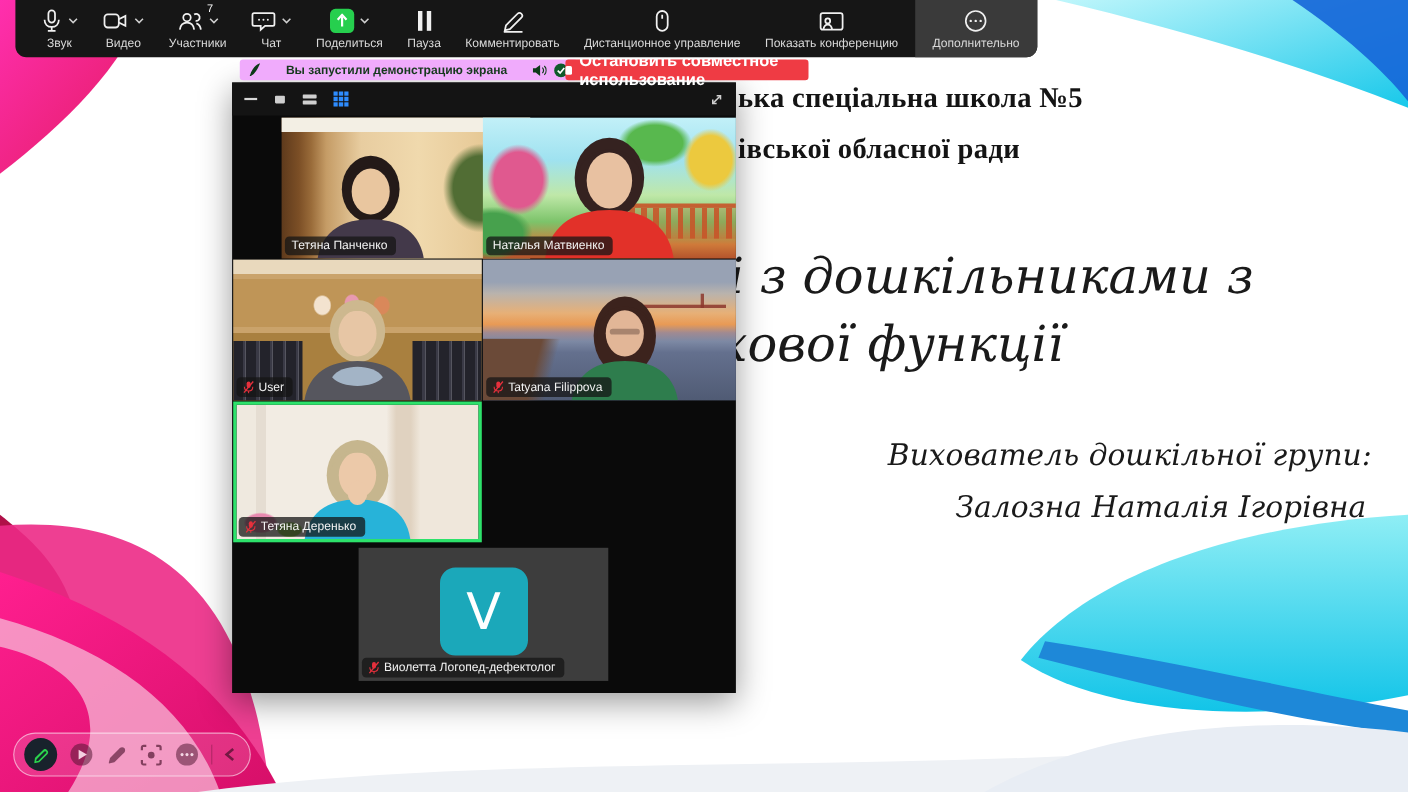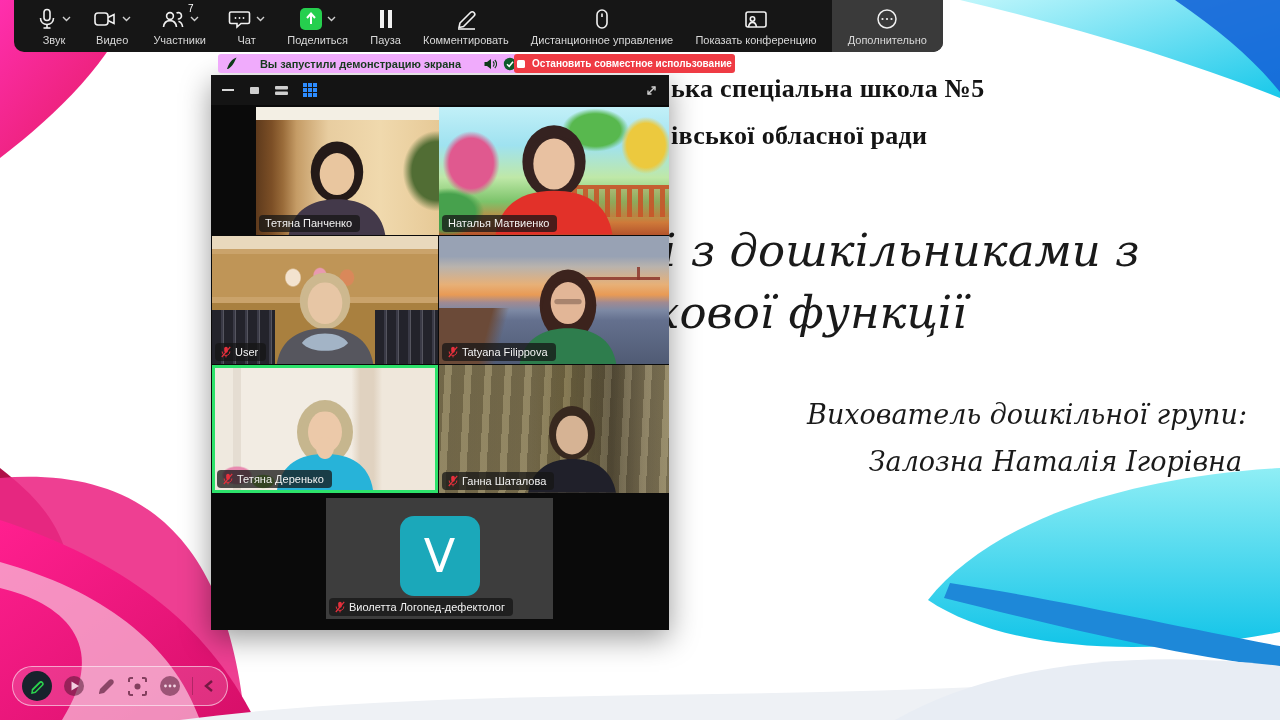--- a/index.html
+++ b/index.html
@@ -33,21 +33,21 @@
   .sharebox{width:22px;height:22px;border-radius:5px;background:#26cf4e;display:flex;
             align-items:center;justify-content:center;}
 
   
   #banner{position:absolute;left:218px;top:54px;width:291px;height:19px;background:#f0abfc;
           border-radius:3px;display:flex;align-items:center;gap:6px;padding:0 8px;
           font-size:11px;font-weight:bold;color:#16391d;z-index:25;}
   #banner .btxt{flex:1;text-align:center;}
   #stopbtn{position:absolute;left:514px;top:54px;width:221px;height:19px;background:#ef3b44;
            border-radius:3px;display:flex;align-items:center;justify-content:center;gap:7px;
-           font-size:10px;font-weight:bold;color:#ffffff;z-index:25;cursor:pointer;}
+           font-size:15px;font-weight:bold;color:#ffffff;z-index:25;cursor:pointer;}
   #stopbtn .sq{width:8px;height:8px;background:#fff;border-radius:1.5px;}
 
   
   #zwin{position:absolute;left:211px;top:75px;width:458px;height:555px;background:#0a0a0a;
         z-index:10;box-shadow:0 8px 28px rgba(0,0,0,.4);}
   #zbar{position:absolute;top:0;left:0;right:0;height:30px;background:#141414;display:flex;
         align-items:center;gap:15px;padding:0 11px;}
   #zbar .wexp{margin-left:auto;}
 
   .tile{position:absolute;overflow:hidden;background:#222;}
@@ -442,36 +442,20 @@
       <div class="ntag">
         <svg width="10" height="12" viewBox="0 0 10 12">
             <rect x="3.2" y="0.8" width="3.6" height="6" rx="1.8" fill="#e5303c"></rect>
             <path d="M1.2,5.5 C1.2,8 2.8,9.4 5,9.4 C7.2,9.4 8.8,8 8.8,5.5 M5,9.4 L5,11.4" stroke="#e5303c" stroke-width="1" fill="none"></path>
             <line x1="0.8" y1="11" x2="9.2" y2="0.8" stroke="#e5303c" stroke-width="1.2"></line>
           </svg>
         <span>Tatyana Filippova</span>
       </div>
     </div>
 
-    <div class="tile t6">
-      <svg class="person" viewBox="0 0 120 100" preserveAspectRatio="xMidYMax meet">
-        <ellipse class="hairb" cx="60" cy="40" rx="23" ry="27"></ellipse>
-        <path class="body" d="M16,100 C20,76 38,66 60,66 C82,66 100,76 104,100 Z"></path>
-        <ellipse class="face" cx="60" cy="42" rx="16" ry="19.5"></ellipse>
-        <path class="hairt" d="M40,42 C37,16 83,16 80,42 C80,26 72,21 60,21 C48,21 42,26 40,42 Z"></path>
-      </svg>
-      <div class="ntag">
-        <svg width="10" height="12" viewBox="0 0 10 12">
-            <rect x="3.2" y="0.8" width="3.6" height="6" rx="1.8" fill="#e5303c"></rect>
-            <path d="M1.2,5.5 C1.2,8 2.8,9.4 5,9.4 C7.2,9.4 8.8,8 8.8,5.5 M5,9.4 L5,11.4" stroke="#e5303c" stroke-width="1" fill="none"></path>
-            <line x1="0.8" y1="11" x2="9.2" y2="0.8" stroke="#e5303c" stroke-width="1.2"></line>
-          </svg>
-        <span>Ганна Шаталова</span>
-      </div>
-    </div>
 
     <div class="tile t7">
       <div class="avatar">
           <span>V</span>
         </div>
       <div class="ntag">
         <svg width="10" height="12" viewBox="0 0 10 12">
             <rect x="3.2" y="0.8" width="3.6" height="6" rx="1.8" fill="#e5303c"></rect>
             <path d="M1.2,5.5 C1.2,8 2.8,9.4 5,9.4 C7.2,9.4 8.8,8 8.8,5.5 M5,9.4 L5,11.4" stroke="#e5303c" stroke-width="1" fill="none"></path>
             <line x1="0.8" y1="11" x2="9.2" y2="0.8" stroke="#e5303c" stroke-width="1.2"></line>

